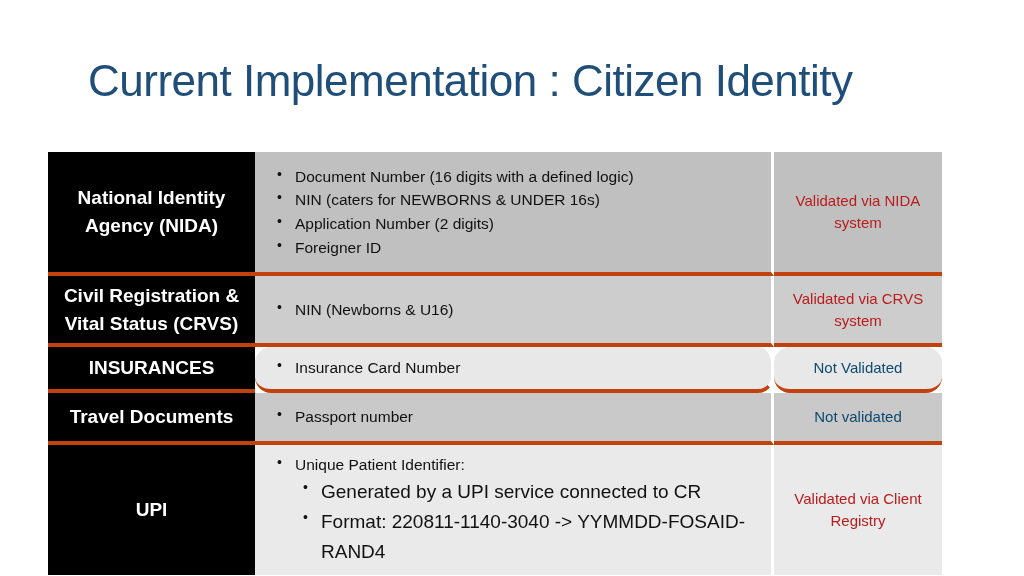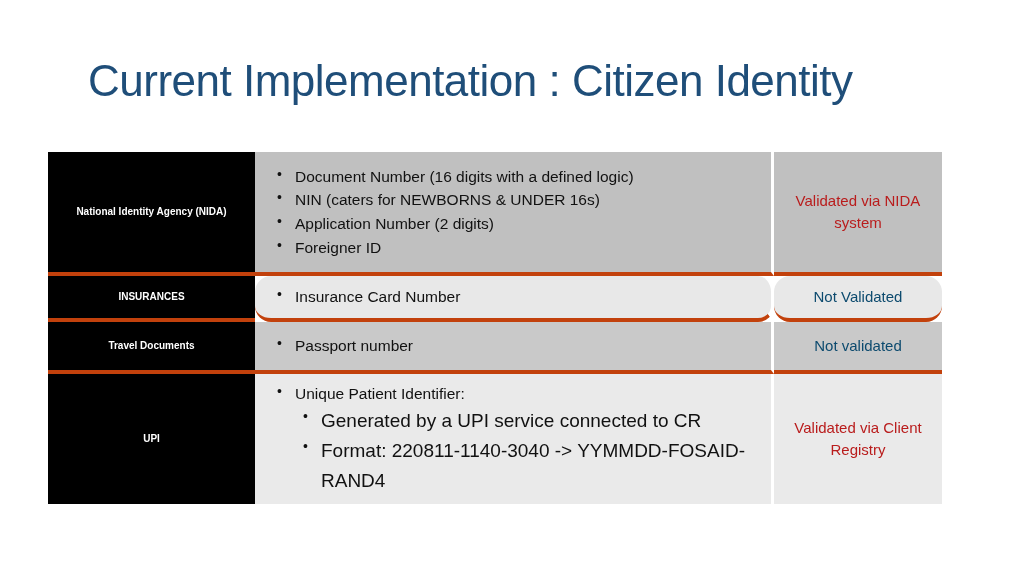--- a/index.html
+++ b/index.html
@@ -54,21 +54,21 @@
   }
 
   .col-agency { width: 207px; }
   .col-ids    { width: 519px; }
   .col-status { width: 168px; }
 
   .cell-agency {
     background: #000000;
     color: #ffffff;
     font-weight: bold;
-    font-size: 10px;
+    font-size: 19px;
     line-height: 1.45;
     text-align: center;
     padding: 6px 10px !important;
   }
 
   .cell-ids {
     padding: 8px 10px 8px 14px !important;
     border-right: 3px solid #ffffff;
   }
 
@@ -156,20 +156,29 @@
           <ul class="bullets">
             <li>Document Number (16 digits with a defined logic)</li>
             <li>NIN (caters for NEWBORNS &amp; UNDER 16s)</li>
             <li>Application Number (2 digits)</li>
             <li>Foreigner ID</li>
           </ul>
         </td>
         <td class="cell-status status-valid">Validated via NIDA system</td>
       </tr>
 
+      <tr class="shade-b row-h2">
+        <td class="cell-agency">Civil Registration &amp; Vital Status (CRVS)</td>
+        <td class="cell-ids">
+          <ul class="bullets">
+            <li>NIN (Newborns &amp; U16)</li>
+          </ul>
+        </td>
+        <td class="cell-status status-valid">Validated via CRVS system</td>
+      </tr>
 
       <tr class="shade-c row-h3">
         <td class="cell-agency">INSURANCES</td>
         <td class="cell-ids">
           <ul class="bullets">
             <li>Insurance Card Number</li>
           </ul>
         </td>
         <td class="cell-status status-invalid">Not Validated</td>
       </tr>

